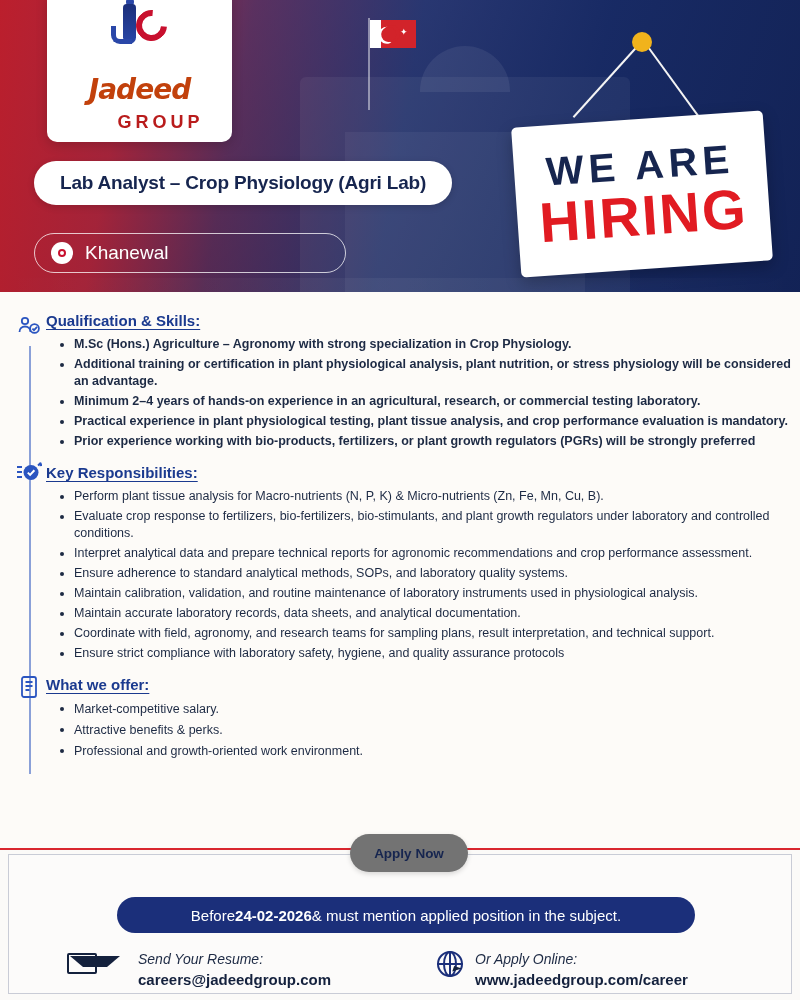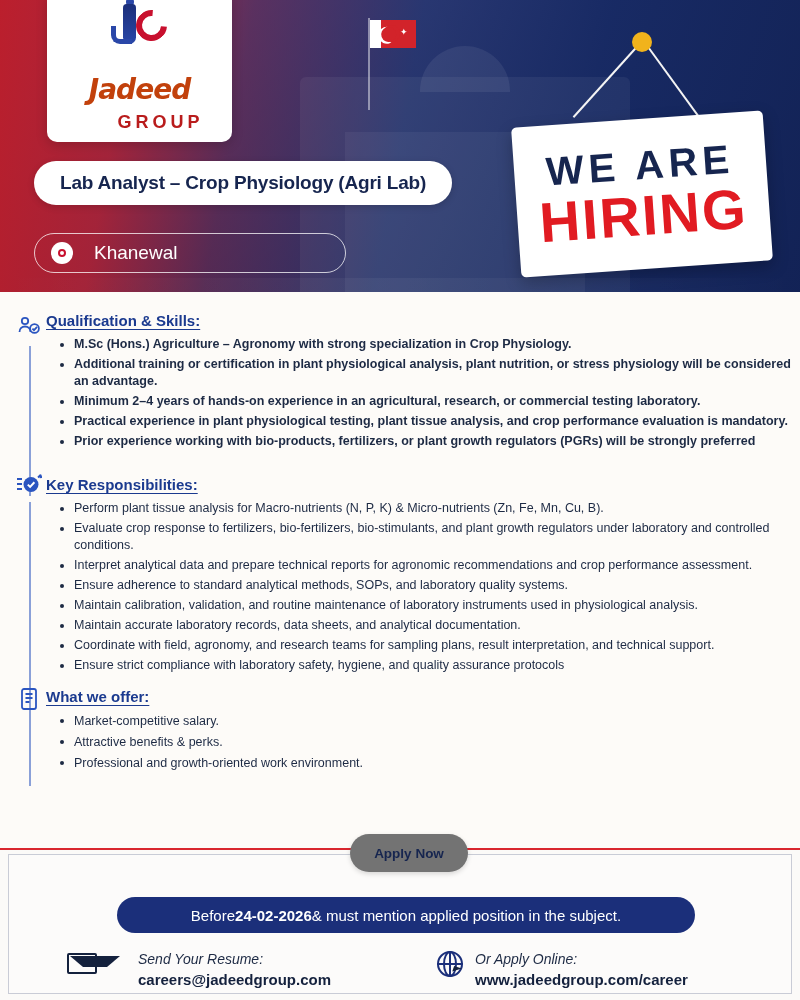--- a/index.html
+++ b/index.html
@@ -124,21 +124,21 @@
     box-shadow: 0 2px 7px rgba(0,0,0,0.16);
   }
   .title-pill span {
     font-size: 19px; font-weight: 700; color: #16254f; letter-spacing: -0.2px;
   }
   .loc-pill {
     position: absolute; left: 34px; top: 233px;
     height: 40px; width: 312px; padding: 0 16px;
     border: 1.5px solid rgba(255,255,255,0.75);
     border-radius: 20px;
-    display: flex; align-items: center; gap: 21px;
+    display: flex; align-items: center; gap: 12px;
   }
   .pin {
     width: 22px; height: 22px; border-radius: 50%;
     background: #ffffff; position: relative;
     display: flex; align-items: center; justify-content: center;
   }
   .pin::before {
     content: ""; width: 8px; height: 8px; border-radius: 50%;
     border: 2.5px solid #c8102e; box-sizing: border-box;
     background: transparent;
@@ -353,21 +353,21 @@
       </div>
       <ul class="items bold-list">
         <li>M.Sc (Hons.) Agriculture – Agronomy with strong specialization in Crop Physiology.</li>
         <li>Additional training or certification in plant physiological analysis, plant nutrition, or stress physiology will be considered an advantage.</li>
         <li>Minimum 2–4 years of hands-on experience in an agricultural, research, or commercial testing laboratory.</li>
         <li>Practical experience in plant physiological testing, plant tissue analysis, and crop performance evaluation is mandatory.</li>
         <li>Prior experience working with bio-products, fertilizers, or plant growth regulators (PGRs) will be strongly preferred</li>
       </ul>
     </div>
 
-    <div class="sec" style="margin-top:26px;">
+    <div class="sec" style="margin-top:14px;">
       <div class="rail" style="top:26px; height:218px;"></div>
       <div class="sec-icon" style="top:-4px;">
         <svg width="26" height="24" viewBox="0 0 26 24" fill="none" stroke="#2b55c0" stroke-width="1.8">
           <path d="M1 6h5M1 11h5M1 16h5"></path>
           <circle cx="15" cy="11.5" r="7.5" fill="#2b55c0" stroke="none"></circle>
           <path d="M11.8 11.6l2.3 2.3 4.3-4.7" stroke="#ffffff" stroke-width="2"></path>
           <path d="M22 4.5l2.8-2.8M24.8 1.7l-.2 2.6 2.4-.2" stroke="#2b55c0"></path>
         </svg>
       </div>
       <div class="sec-head">

